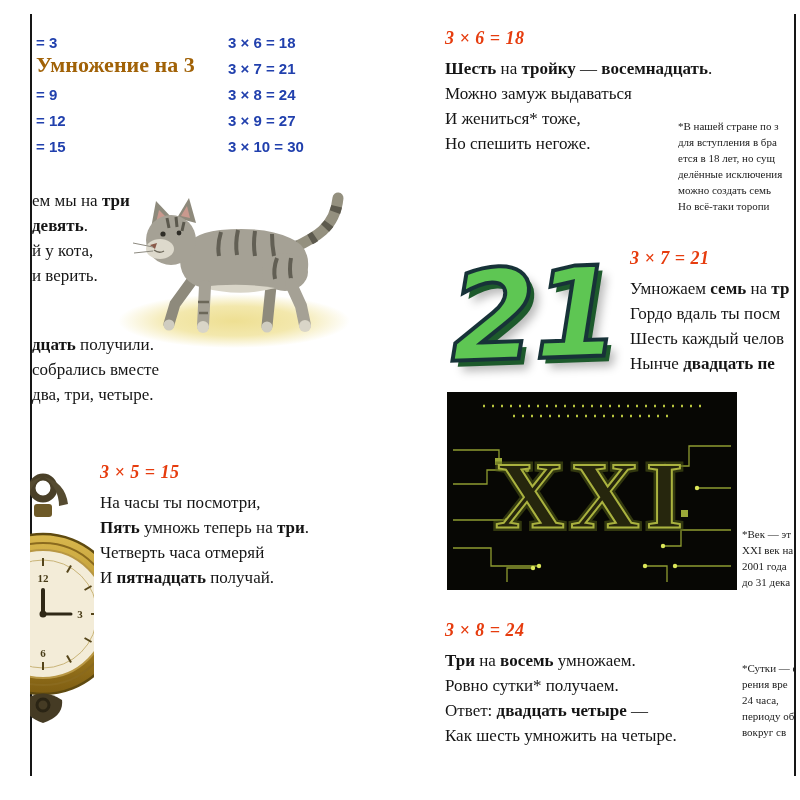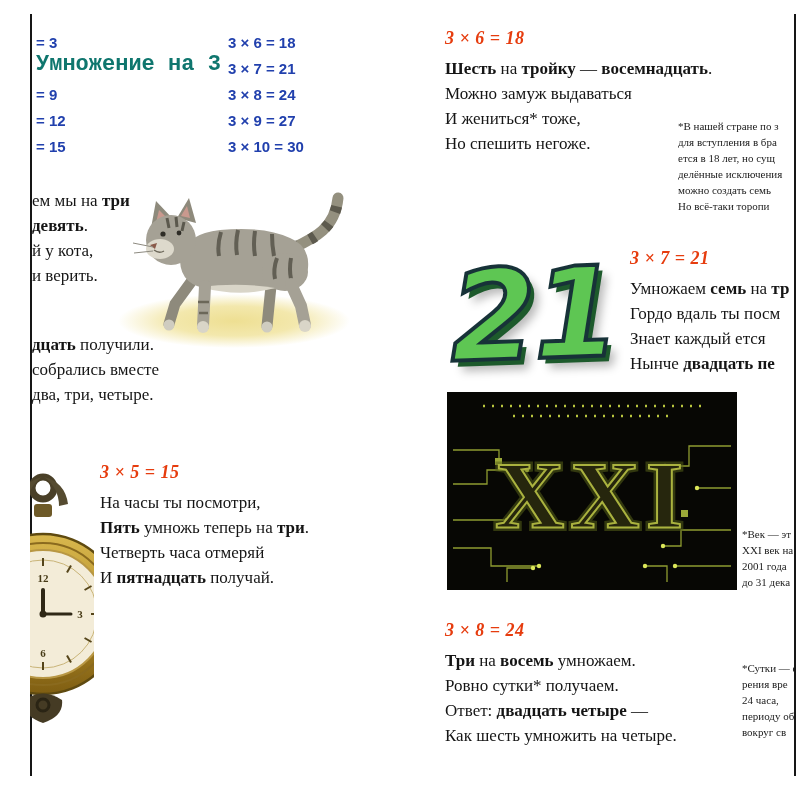--- a/index.html
+++ b/index.html
@@ -5,21 +5,21 @@
   * { margin:0; padding:0; box-sizing:border-box; }
   html,body { width:800px; height:800px; }
   body { background:#ffffff; font-family:"Liberation Serif", serif; color:#151515;
          position:relative; overflow:hidden; }
 
   .vline { position:absolute; width:2px; background:#161616; top:14px; height:762px; }
   #vline-left  { left:30px; }
   #vline-right { left:794px; }
 
   #page-title { position:absolute; left:36px; top:52px;
-    font-family:Liberation Mono, monospace; font-weight:bold; font-size:22px; color:#0f766e;
+    font-family:Liberation Serif, serif; font-weight:bold; font-size:22px; color:#a16207;
     white-space:nowrap; }
 
   .blue-eq { position:absolute; font-family:"Liberation Sans", sans-serif; font-weight:bold;
     font-size:15px; color:#2140ad; white-space:nowrap; }
   .blue-left  { left:36px; }
   .blue-right { left:228px; }
   #frag0{top:34px} #frag1{top:86px} #frag2{top:112px} #frag3{top:138px}
   #req0{top:34px} #req1{top:60px} #req2{top:86px} #req3{top:112px} #req4{top:138px}
 
   .poem { position:absolute; font-size:17px; line-height:25px; }
@@ -214,21 +214,21 @@
     <div>делённые исключения</div>
     <div>можно создать семь</div>
     <div>Но всё-таки торопи</div>
   </div>
 
   <div class="red-eq" id="head-3x7">3 × 7 = 21</div>
   <div id="big21">21</div>
   <div class="poem" id="poem-3x7">
     <div><span>Умножаем </span><b>семь</b><span> на </span><b>тр</b></div>
     <div><span>Гордо вдаль ты посм</span></div>
-    <div><span>Знает каждый ется</span></div>
+    <div><span>Шесть каждый челов</span></div>
     <div><span>Нынче </span><b>двадцать пе</b></div>
   </div>
 
   <div id="xxi-box">
     <svg width="290" height="198" viewBox="0 0 290 198">
       <rect width="290" height="198" fill="#070704"></rect>
       <g stroke="#b9c63f" stroke-width="2.5" stroke-dasharray="2 7">
         <line x1="36" y1="14" x2="254" y2="14"></line>
           <line x1="66" y1="24" x2="224" y2="24"></line>
       </g>

